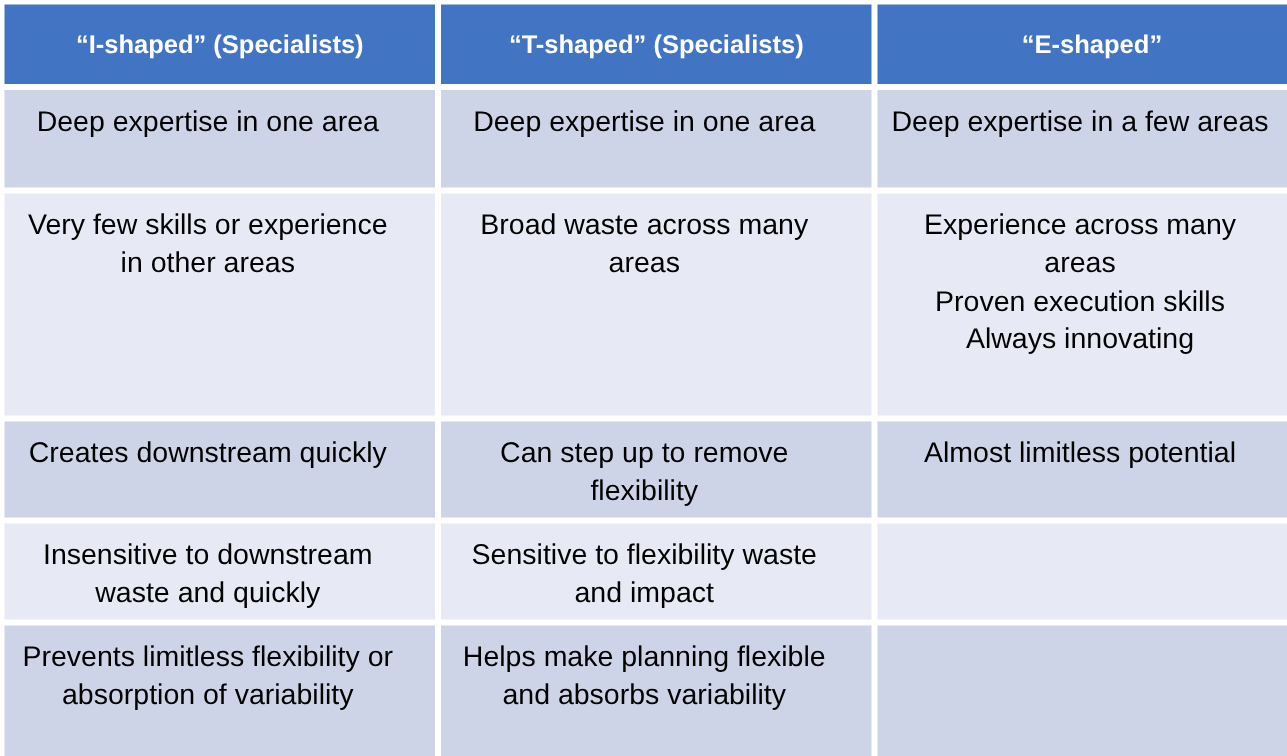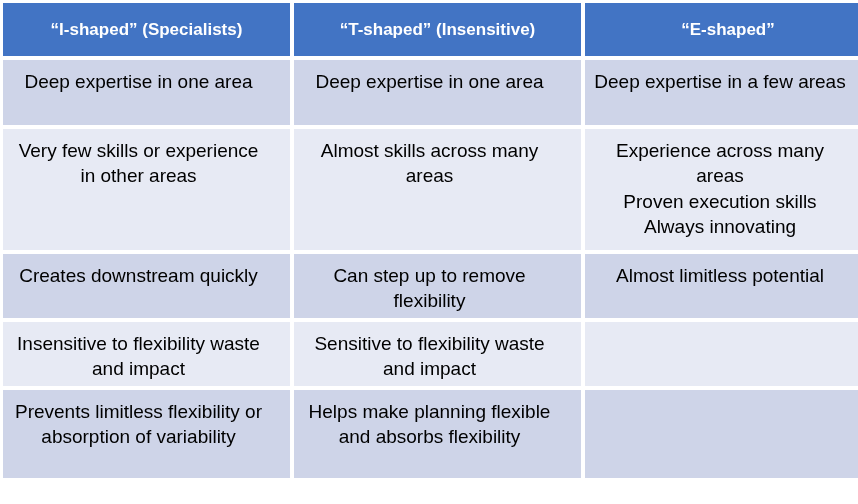--- a/index.html
+++ b/index.html
@@ -51,67 +51,67 @@
     vertical-align: top;
     padding: 9px 24px 4px 8px;
     box-sizing: border-box;
     border: 0;
     white-space: pre-line;
   }
   tr.band-dark td.cell { background: #ced4e8; }
   tr.band-light td.cell { background: #e7eaf4; }
 
   tr.row1 td.cell { height: 65px; }
-  tr.row2 td.cell { height: 121px; }
+  tr.row2 td.cell { height: 148px; }
   tr.row3 td.cell { height: 64px; }
   tr.row4 td.cell { height: 64px; }
   tr.row5 td.cell { height: 88px; }
 </style>
 </head>
 <body>
 
 <div class="table-wrap">
   <table class="comparison">
     <colgroup>
       <col class="c1">
       <col class="c2">
       <col class="c3">
     </colgroup>
     <thead>
       <tr>
         <th class="header-cell">“I-shaped”
 (Specialists)</th>
         <th class="header-cell">“T-shaped”
-(Insensitive)</th>
+(Specialists)</th>
         <th class="header-cell">“E-shaped”</th>
       </tr>
     </thead>
     <tbody>
       <tr class="band-dark row1">
         <td class="cell">Deep expertise in one area</td>
         <td class="cell">Deep expertise in one area</td>
         <td class="cell">Deep expertise in a few areas</td>
       </tr>
       <tr class="band-light row2">
         <td class="cell">Very few skills or experience in other areas</td>
-        <td class="cell">Almost skills across many areas</td>
+        <td class="cell">Broad waste across many areas</td>
         <td class="cell">Experience across many areas
 Proven execution skills
 Always innovating</td>
       </tr>
       <tr class="band-dark row3">
         <td class="cell">Creates downstream quickly</td>
         <td class="cell">Can step up to remove flexibility</td>
         <td class="cell">Almost limitless potential</td>
       </tr>
       <tr class="band-light row4">
-        <td class="cell">Insensitive to flexibility waste and impact</td>
+        <td class="cell">Insensitive to downstream waste and quickly</td>
         <td class="cell">Sensitive to flexibility waste and impact</td>
         <td class="cell"></td>
       </tr>
       <tr class="band-dark row5">
         <td class="cell">Prevents limitless flexibility or absorption of variability</td>
-        <td class="cell">Helps make planning flexible and absorbs flexibility</td>
+        <td class="cell">Helps make planning flexible and absorbs variability</td>
         <td class="cell"></td>
       </tr>
     </tbody>
   </table>
 </div>
 
 </body></html>

